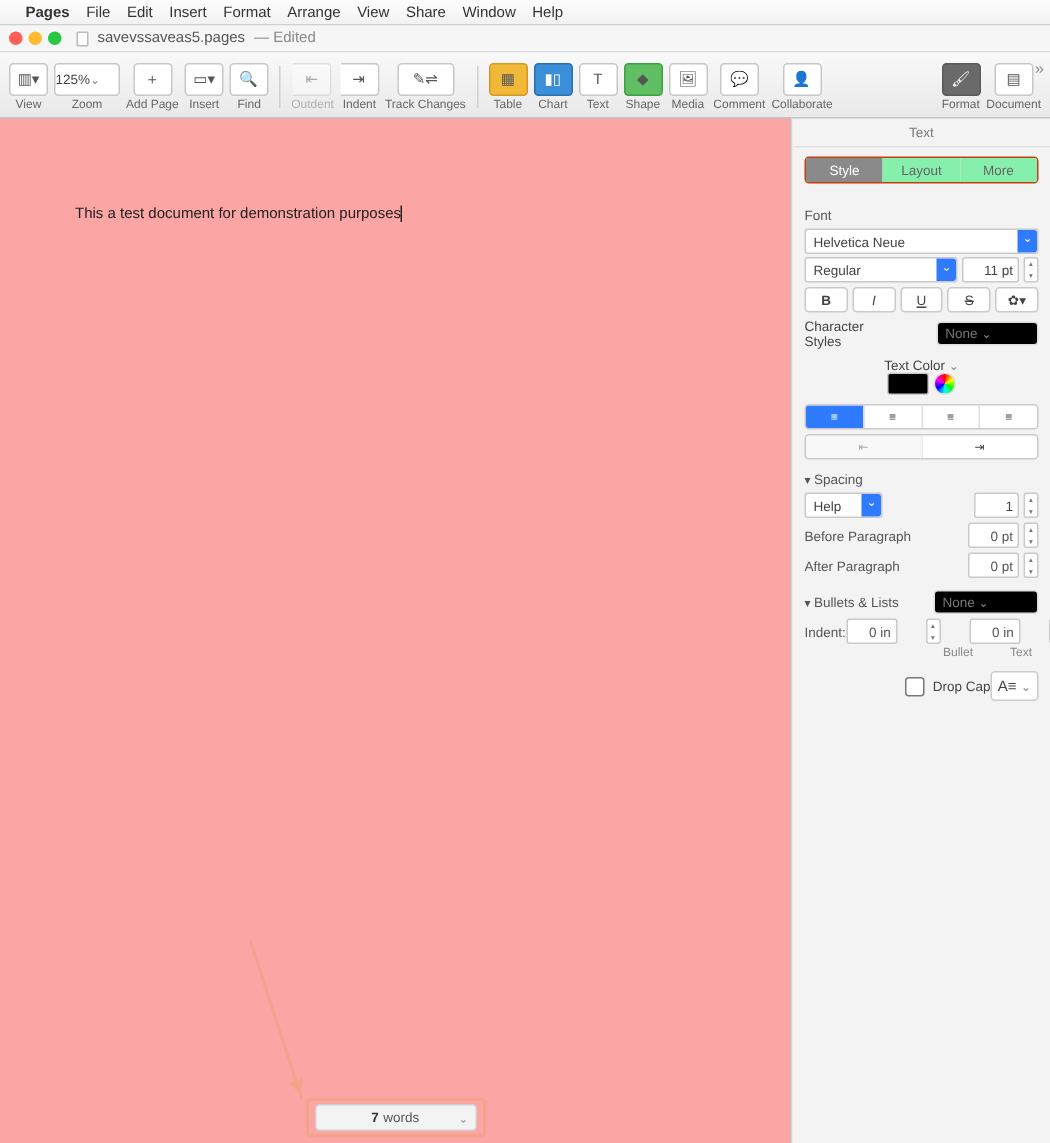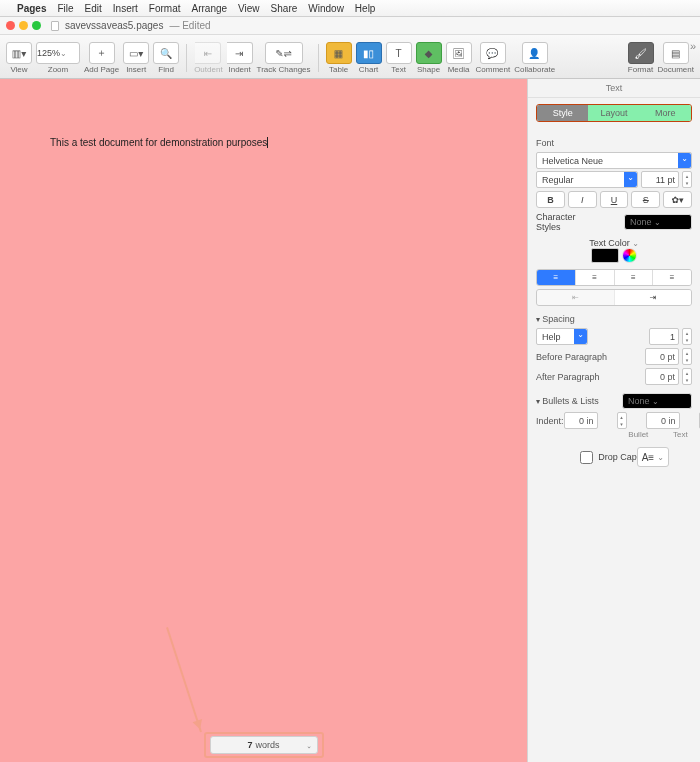--- a/index.html
+++ b/index.html
@@ -56,21 +56,21 @@
     .color-swatch { width:28px; height:15px; background:#000; border:1px solid #ccc; border-radius:2px; }
     .color-ring { width:15px; height:15px; border-radius:50%; background: conic-gradient(red,yellow,lime,cyan,blue,magenta,red); border:1px solid #ddd; }
     .align-row { display:flex; margin:6px 8px 3px; border:1px solid #c9c9c9; border-radius:3px; overflow:hidden; }
     .align-row div { flex:1; height:15px; display:flex; align-items:center; justify-content:center; font-size:8px; background:#fff; border-right:1px solid #ddd; }
     .align-row div:last-child{border:none}
     .align-row div.active{ background:#2f7bff; color:#fff; }
     .disclosure { padding:5px 8px 2px; color:#555; font-size:9px; }
     .disclosure::before{content:"▾ "; font-size:8px;}
     .kv-row { display:flex; align-items:center; justify-content:space-between; margin:3px 8px; font-size:9px; color:#555; }
     .indent-labels { display:flex; justify-content:space-around; font-size:8px; color:#888; margin-top:-2px; margin-bottom:6px; }
-    .dropcap-row{display:flex;align-items:center;justify-content:center;margin:8px;padding-left:21px;}
+    .dropcap-row{display:flex;align-items:center;justify-content:flex-end;margin:8px;padding-left:21px;}
     .dropcap-prev{width:32px;height:20px;background:#fff;border:1px solid #ccc;border-radius:3px;display:flex;align-items:center;justify-content:center;font-family:serif;font-size:10px;}
     .chev { font-size:8px; color:#888; }
     .overflow-chev{position:absolute;right:4px;top:40px;color:#888;font-size:11px;}
   </style>
 </head>
 <body>
 
 <div class="menubar">
   <span class="apple-icon"></span>
   <span class="bold">Pages</span>

